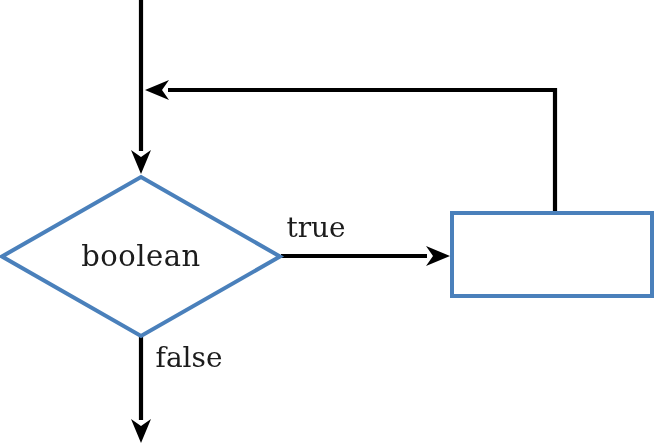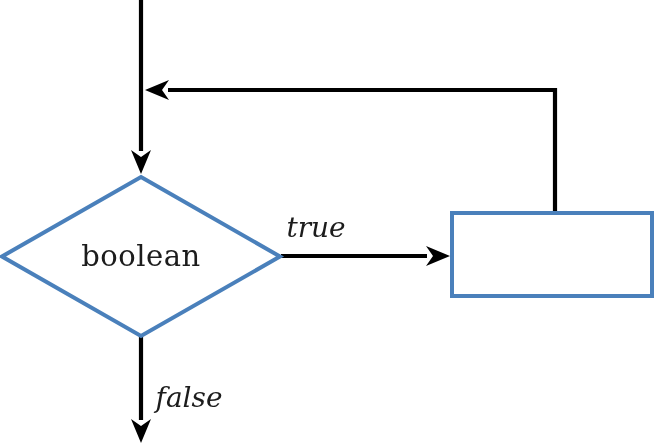--- a/index.html
+++ b/index.html
@@ -37,36 +37,34 @@
     height: 158px;
   }
   .rect-label {
     left: 451px;
     top: 212px;
     width: 202px;
     height: 85px;
   }
   .edge-label {
     position: absolute;
-    font-style: italic;
     font-size: 28px;
     color: #1c1c1c;
     pointer-events: none;
     text-align: center;
   }
   .true-label {
     left: 281px;
     top: 211px;
     width: 70px;
   }
   .false-label {
     left: 149px;
     top: 341px;
     width: 80px;
-    margin-top: 40px;
   }
 </style>
 </head>
 <body>
 
 <div class="canvas">
 
   <svg width="660" height="448" viewBox="0 0 660 448">
     <defs>
       <marker id="stealth-arrow" viewBox="0 0 12 10" markerWidth="24" markerHeight="20" markerUnits="userSpaceOnUse" refX="0.5" refY="5" orient="auto">

